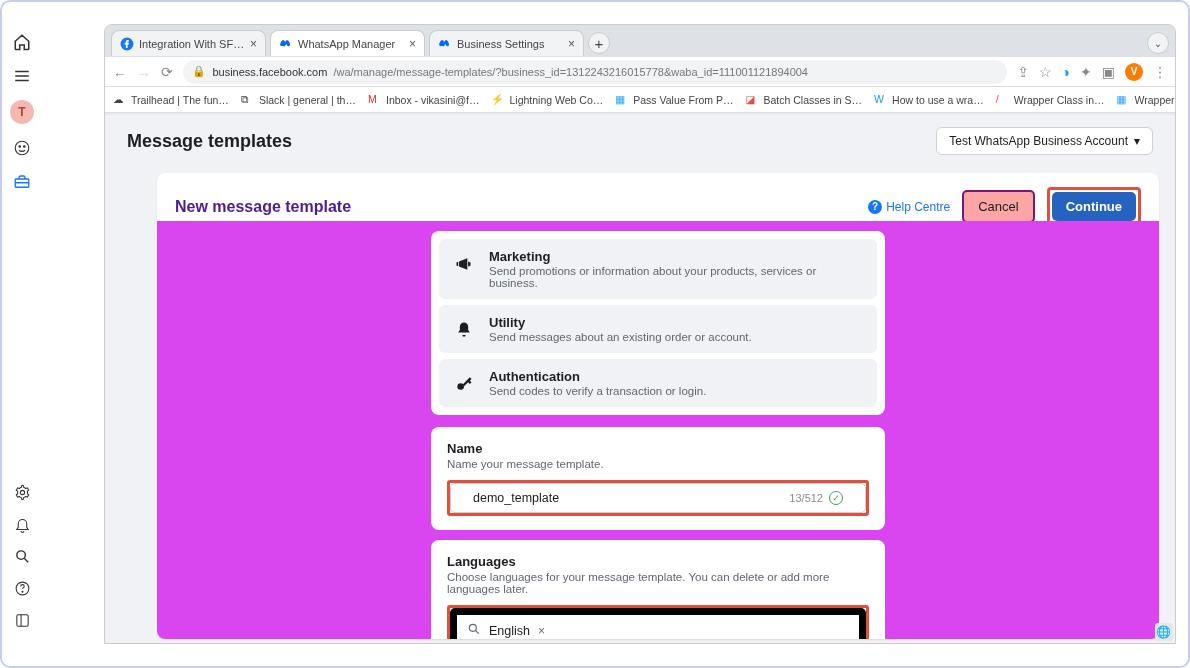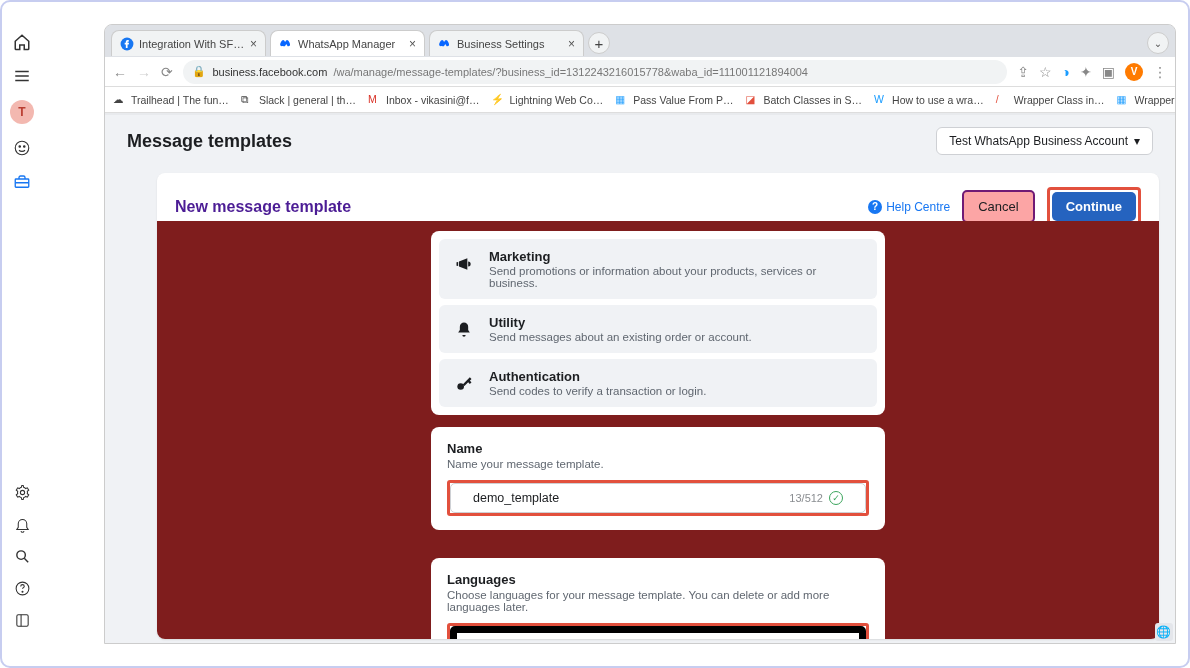--- a/index.html
+++ b/index.html
@@ -68,30 +68,30 @@
   .cardhdr{display:flex;align-items:center;padding:14px 18px;border-bottom:1px solid #e4e6eb;}
   .cardhdr h2{font-size:16px;font-weight:700;color:#4c1d95;}
   .cardhdr-right{margin-left:auto;display:flex;align-items:center;gap:12px;}
   .helplink{color:#1877f2;font-size:12px;display:flex;align-items:center;gap:4px;cursor:pointer;}
   .helplink .q{width:14px;height:14px;border-radius:50%;background:#1877f2;color:#fff;font-size:10px;display:flex;align-items:center;justify-content:center;font-weight:700;}
   .btn{font-size:13px;padding:7px 14px;border-radius:5px;cursor:pointer;border:none;}
   .btn.cancel{background:#fca5a5;color:#1c1e21;border:2px solid #701a75;}
   .btn.primary{background:#2563bf;color:#fff;font-weight:600;}
   .hl-red{border:3px solid #e2503d;border-radius:4px;padding:2px;}
 
-  .cardbody{position:absolute;top:48px;bottom:0;left:0;right:0;background:#7f1d1d;display:flex;justify-content:center;padding-top:10px;}
+  .cardbody{position:absolute;top:48px;bottom:0;left:0;right:0;background:#d946ef;display:flex;justify-content:center;padding-top:10px;}
   .formcol{width:454px;}
   .catgroup{background:#fff;border-radius:8px;padding:8px;margin-bottom:12px;}
   .catitem{display:flex;align-items:flex-start;gap:12px;padding:10px 12px;border-radius:6px;background:#f0f2f5;margin-bottom:6px;cursor:pointer;}
   .catitem:last-child{margin-bottom:0;}
   .caticon{width:26px;height:26px;display:flex;align-items:center;justify-content:center;color:#1c1e21;flex-shrink:0;margin-top:2px;}
   .cattxt .t{font-weight:700;font-size:13px;color:#1c1e21;}
   .cattxt .d{font-size:11.5px;color:#606770;margin-top:1px;}
 
-  .section{background:#fff;border-radius:8px;padding:14px 16px;margin-bottom:28px;}
+  .section{background:#fff;border-radius:8px;padding:14px 16px;margin-bottom:10px;}
   .section .lbl{font-weight:700;font-size:13px;color:#1c1e21;}
   .section .sub{font-size:11.5px;color:#606770;margin-top:2px;margin-bottom:10px;}
   .nameinput{display:flex;align-items:center;border:1px solid #ced0d4;border-radius:5px;padding:7px 22px;font-size:12.5px;color:#1c1e21;}
   .nameinput .val{flex:1;}
   .nameinput .cnt{color:#8a8d91;font-size:11px;margin-right:6px;}
   .check{width:14px;height:14px;border:1.5px solid #3ba55c;border-radius:50%;display:flex;align-items:center;justify-content:center;color:#3ba55c;font-size:9px;}
   .hlbox{border:3px solid #e2503d;border-radius:3px;}
   .langinput{display:flex;align-items:center;border:7px solid #000000;border-radius:5px;padding:7px 10px;font-size:12.5px;color:#1c1e21;gap:8px;}
   .langchipx{color:#606770;cursor:pointer;font-size:12px;}
 

